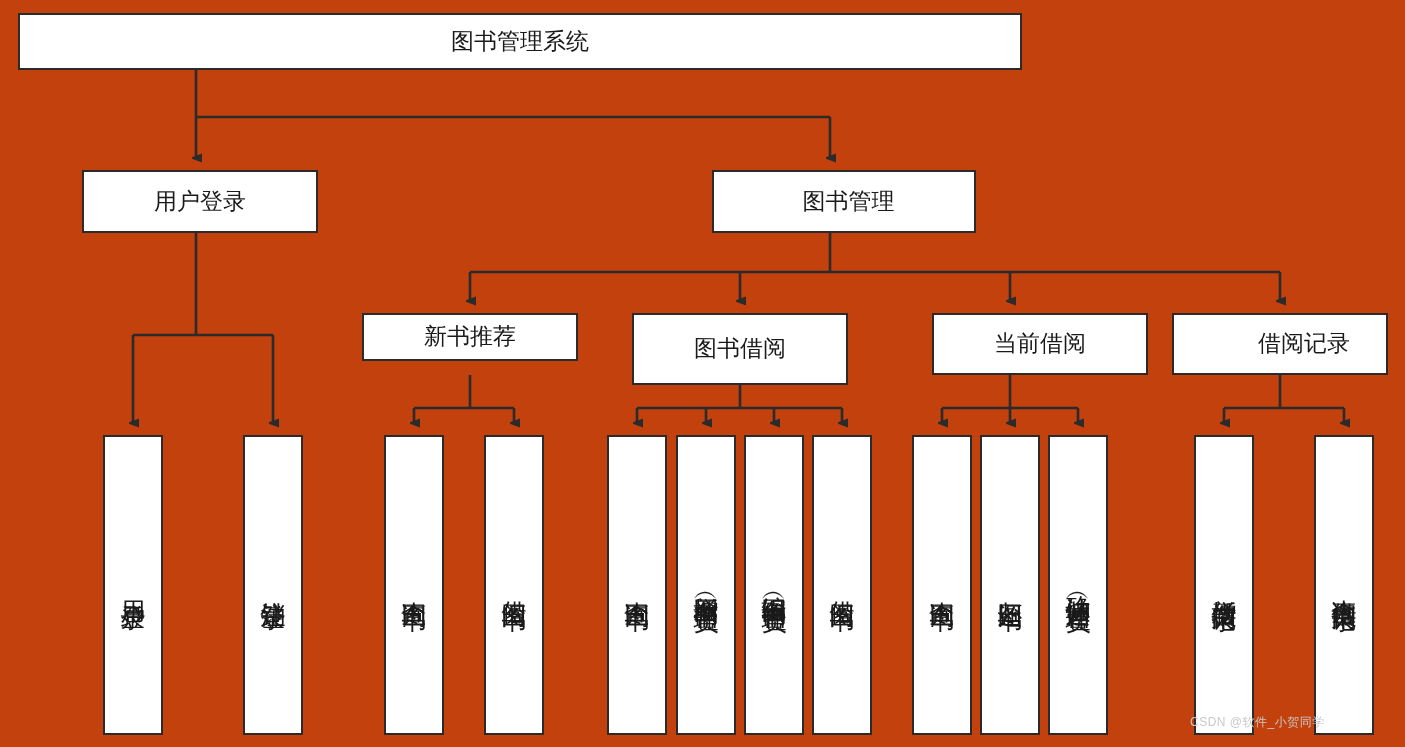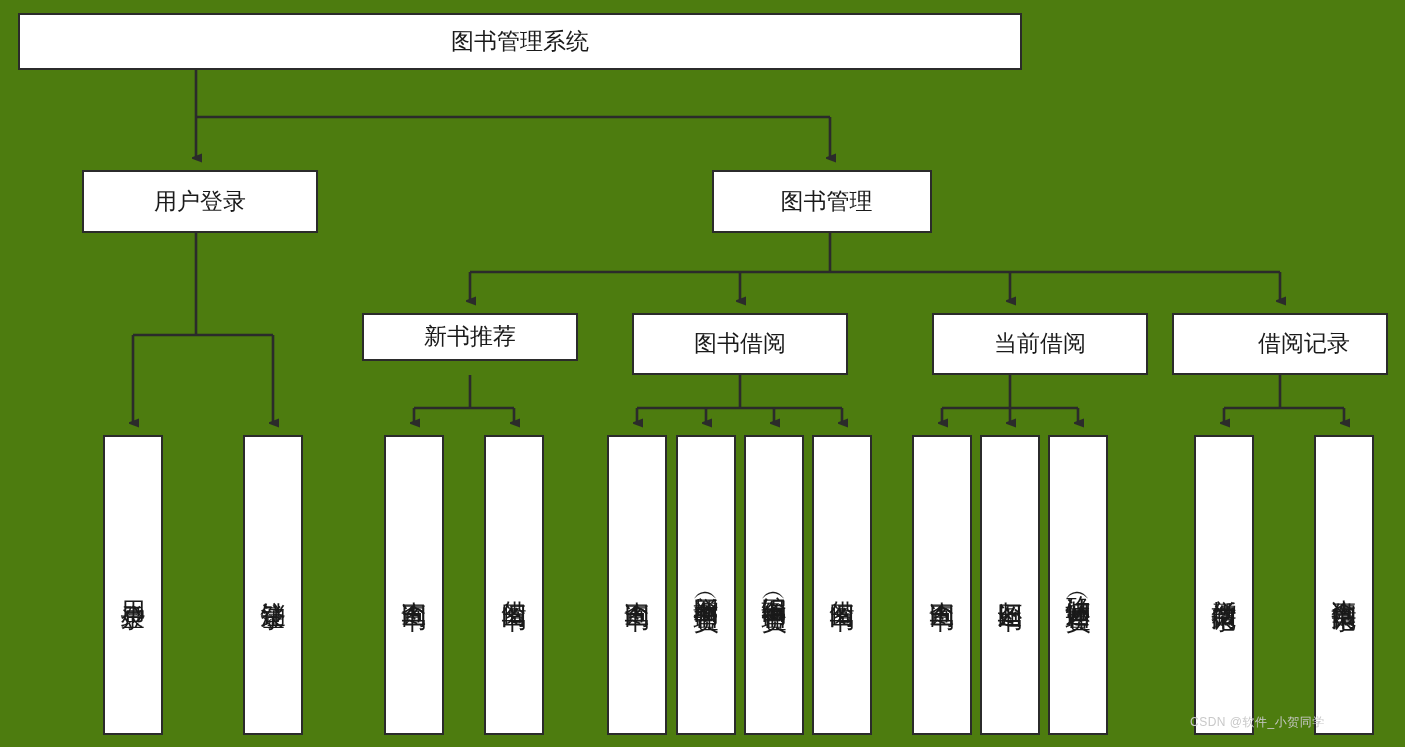--- a/index.html
+++ b/index.html
@@ -1,18 +1,18 @@
 <!DOCTYPE html>
 <html><head>
 <meta charset="utf-8">
 <style>
   html,body{margin:0;padding:0;background:#ffffff;}
   body{width:1405px;height:747px;overflow:hidden;
        font-family:"Liberation Sans","DejaVu Sans",sans-serif;}
-  #diagram-root{position:relative;width:1405px;height:747px;background:#4d7c0f;}
+  #diagram-root{position:relative;width:1405px;height:747px;background:#c2410c;}
   svg#connectors{position:absolute;left:0;top:0;width:1405px;height:747px;}
   .node{position:absolute;box-sizing:border-box;background:#ffffff;
         border:2.5px solid #2b2b2b;display:flex;align-items:center;
         justify-content:center;}
   .node-label{color:#1a1a1a;line-height:1.12;text-align:center;
               white-space:pre;}
   .h-node .node-label{font-size:23px;}
   .root-node .node-label{font-size:23px;}
   .v-node{padding:6px 2px;}
   .v-node .node-label{writing-mode:vertical-rl;text-orientation:upright;
@@ -75,28 +75,28 @@
     </g>
   </svg>
 
   <div class="node h-node root-node" style="left:18px;top:13px;width:1004px;height:57px;">
     <span class="node-label">图书管理系统</span>
   </div>
 
   <div class="node h-node" style="left:82px;top:170px;width:236px;height:63px;">
     <span class="node-label">用户登录</span>
   </div>
-  <div class="node h-node" style="left:712px;top:170px;width:220px;height:63px;padding-left:9px;">
+  <div class="node h-node" style="left:712px;top:170px;width:264px;height:63px;padding-left:9px;">
     <span class="node-label">图书管理</span>
   </div>
 
   <div class="node h-node" style="left:362px;top:313px;width:216px;height:48px;align-items:center;">
     <span class="node-label">新书推荐</span>
   </div>
-  <div class="node h-node" style="left:632px;top:313px;width:216px;height:62px;">
+  <div class="node h-node" style="left:632px;top:313px;width:216px;height:72px;">
     <span class="node-label">图书借阅</span>
   </div>
   <div class="node h-node" style="left:932px;top:313px;width:216px;height:62px;">
     <span class="node-label">当前借阅</span>
   </div>
   <div class="node h-node" style="left:1172px;top:313px;width:216px;height:62px;padding-left:48px;">
     <span class="node-label">借阅记录</span>
   </div>
 
   <div class="node v-node" style="left:103px;top:435px;width:60px;height:300px;">

